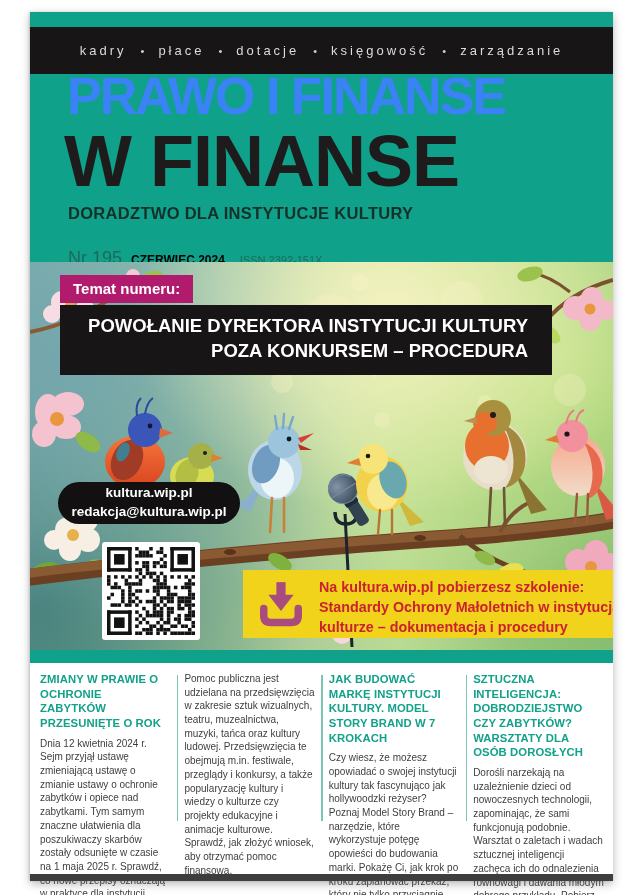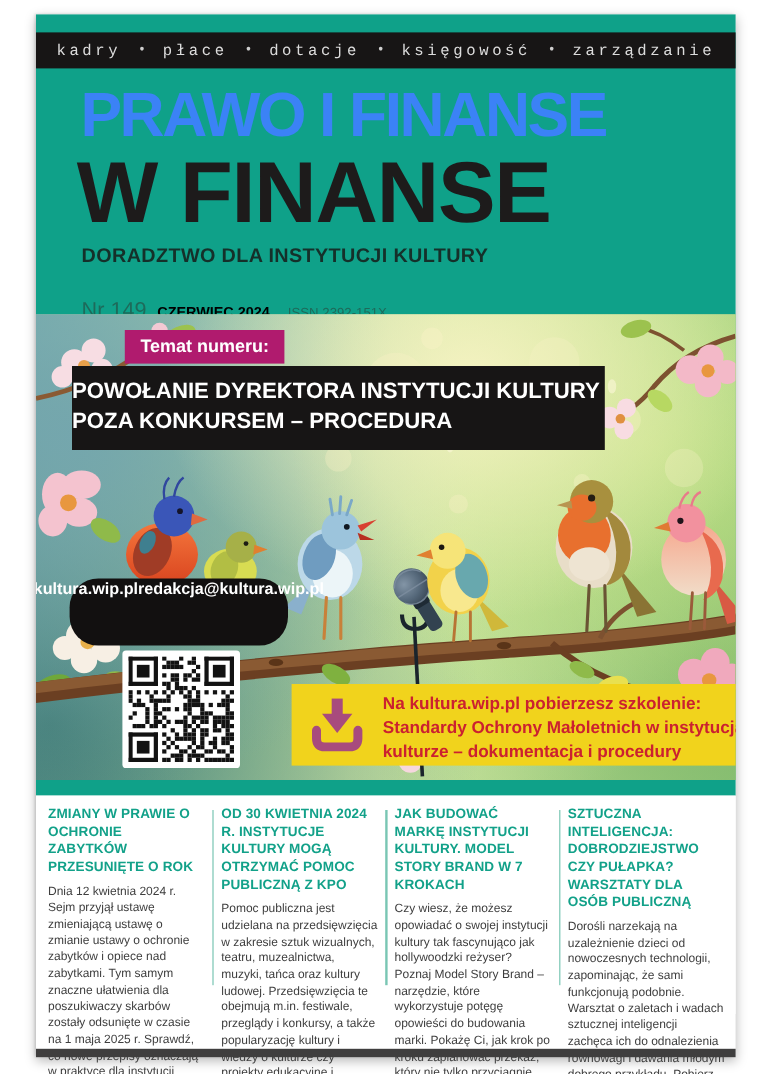--- a/index.html
+++ b/index.html
@@ -7,23 +7,23 @@
     width:640px;height:895px;position:relative;background:#ffffff;
     font-family:"Liberation Sans", sans-serif;overflow:hidden;
   }
   .page{
     position:absolute;left:30px;top:12px;width:583px;height:869px;
     background:#ffffff;box-shadow:0 3px 9px rgba(0,0,0,.28), -1px 0 2px rgba(0,0,0,.12);
   }
   .teal-bg{position:absolute;top:0;left:0;right:0;height:651px;background:#0fa189;}
   
   .menu-bar{
-    position:absolute;top:15px;left:0;right:0;height:30px;background:#171515;
+    position:absolute;top:15px;left:0;right:0;height:47px;background:#171515;
     display:flex;align-items:center;justify-content:center;gap:14px;
-    color:#dcdcdc;font-size:13px;letter-spacing:3px;font-family:Liberation Mono, monospace;
+    color:#dcdcdc;font-size:13px;letter-spacing:3px;
   }
   .menu-bar .dot{letter-spacing:0;font-size:11px;color:#cfcfcf;}
   
   .title1{position:absolute;left:37px;top:58px;font-size:52px;line-height:1;
     font-weight:900;color:#3b82f6;letter-spacing:-2px;}
   .title2{position:absolute;left:34px;top:113px;font-size:72px;line-height:1;
     font-weight:900;color:#1d1b1b;letter-spacing:-1px;}
   .subtitle{position:absolute;left:38px;top:192px;font-size:16.5px;font-weight:800;
     color:#15302a;letter-spacing:.3px;}
   .issue-line{position:absolute;left:38px;top:217px;display:flex;align-items:baseline;gap:9px;}
@@ -39,29 +39,29 @@
       radial-gradient(300px 260px at 88% 28%, rgba(199,228,134,.85), rgba(199,228,134,0)),
       radial-gradient(340px 300px at 5% 26%, rgba(116,166,174,.95), rgba(116,166,174,0)),
       radial-gradient(360px 320px at 2% 88%, rgba(58,118,112,.9), rgba(58,118,112,0)),
       radial-gradient(300px 240px at 45% 58%, rgba(206,232,163,.75), rgba(206,232,163,0)),
       radial-gradient(300px 260px at 98% 78%, rgba(128,184,106,.9), rgba(128,184,106,0)),
       linear-gradient(95deg,#7fb3ae 0%,#a9d3a8 25%,#cfe6a6 48%,#c2e096 70%,#93c87c 100%);
   }
   .cover svg.scene{position:absolute;left:0;top:0;}
   .topic-label{
     position:absolute;left:30px;top:13px;background:#b01b6e;color:#ffffff;
-    font-size:15px;font-weight:800;padding:5px 13px 6px;z-index:3;margin-left:44px;
+    font-size:15px;font-weight:800;padding:5px 13px 6px;z-index:3;
   }
   .headline-box{
     position:absolute;left:30px;top:43px;width:444px;background:#171515;color:#ffffff;
-    font-size:18.5px;font-weight:800;line-height:1.34;padding:9px 0 11px;z-index:2;
+    font-size:18.5px;font-weight:800;line-height:1.34;padding:9px 24px 11px;z-index:2;text-align:right;
   }
   .contact-pill{
-    position:absolute;left:28px;top:220px;width:182px;height:56px;background:#121010;
-    border-radius:24px;color:#ffffff;display:flex;justify-content:center;
+    position:absolute;left:28px;top:220px;width:182px;height:42px;background:#121010;
+    border-radius:24px;color:#ffffff;display:flex;flex-direction:column;justify-content:center;
     text-align:center;font-size:13.5px;font-weight:800;line-height:1.4;z-index:2;
   }
   .qr{
     position:absolute;left:72px;top:280px;width:98px;height:98px;background:#ffffff;
     border-radius:3px;padding:5px;box-sizing:border-box;z-index:2;
   }
   .qr svg{width:88px;height:88px;display:block;}
   .promo-banner{
     position:absolute;left:213px;top:308px;width:425px;height:68px;background:#f1d31c;z-index:3;
   }
@@ -93,23 +93,23 @@
     <span class="dot">•</span>
     <span>dotacje</span>
     <span class="dot">•</span>
     <span>księgowość</span>
     <span class="dot">•</span>
     <span>zarządzanie</span>
   </div>
 
   <div class="title1">PRAWO I FINANSE</div>
   <div class="title2">W FINANSE</div>
-  <div class="subtitle">DORADZTWO DLA INSTYTUCJI KULTURY</div>
+  <div class="subtitle">DORADZTWO DLA INSTYTUCJE KULTURY</div>
   <div class="issue-line">
-    <span class="issue-no">Nr 149</span>
+    <span class="issue-no">Nr 195</span>
     <span class="issue-month">CZERWIEC 2024</span>
     <span class="issn">ISSN 2392-151X</span>
   </div>
 
   <div class="cover">
     <svg class="scene" width="583" height="388" viewBox="0 0 583 388">
       <defs>
         <radialGradient id="micg" cx="35%" cy="35%" r="80%">
           <stop offset="0" stop-color="#8395a6"></stop>
             <stop offset=".55" stop-color="#55687a"></stop>
@@ -580,32 +580,31 @@
   </div>
 
   <div class="articles">
     <div class="col">
       <h3>ZMIANY W PRAWIE O OCHRONIE ZABYTKÓW PRZESUNIĘTE O ROK</h3>
       <p>Dnia 12 kwietnia 2024 r. Sejm przyjął ustawę zmieniającą ustawę o zmianie ustawy o ochronie zabytków i opiece nad zabytkami. Tym samym znaczne ułatwienia dla poszukiwaczy skarbów zostały odsunięte w czasie na 1 maja 2025 r. Sprawdź, co nowe przepisy oznaczają w praktyce dla instytucji kultury.</p>
 
     </div>
     <div class="vdiv"></div>
     <div class="col">
-      <h3>OD 30 KWIETNIA 2024 R. INSTYTUCJE KULTURY MOGĄ OTRZYMAĆ POMOC PUBLICZNĄ Z KPO</h3>
       <p>Pomoc publiczna jest udzielana na przedsięwzięcia w zakresie sztuk wizualnych, teatru, muzealnictwa, muzyki, tańca oraz kultury ludowej. Przedsięwzięcia te obejmują m.in. festiwale, przeglądy i konkursy, a także popularyzację kultury i wiedzy o kulturze czy projekty edukacyjne i animacje kulturowe. Sprawdź, jak złożyć wniosek, aby otrzymać pomoc finansową.</p>
 
     </div>
     <div class="vdiv"></div>
     <div class="col">
       <h3>JAK BUDOWAĆ MARKĘ INSTYTUCJI KULTURY. MODEL STORY BRAND W 7 KROKACH</h3>
       <p>Czy wiesz, że możesz opowiadać o swojej instytucji kultury tak fascynująco jak hollywoodzki reżyser? Poznaj Model Story Brand – narzędzie, które wykorzystuje potęgę opowieści do budowania marki. Pokażę Ci, jak krok po kroku zaplanować przekaz, który nie tylko przyciągnie uwagę czytelnika, ale i rozwiąże jego problemy.</p>
 
     </div>
     <div class="vdiv"></div>
     <div class="col">
-      <h3>SZTUCZNA INTELIGENCJA: DOBRODZIEJSTWO CZY PUŁAPKA? WARSZTATY DLA OSÓB PUBLICZNĄ</h3>
+      <h3>SZTUCZNA INTELIGENCJA: DOBRODZIEJSTWO CZY ZABYTKÓW? WARSZTATY DLA OSÓB DOROSŁYCH</h3>
       <p>Dorośli narzekają na uzależnienie dzieci od nowoczesnych technologii, zapominając, że sami funkcjonują podobnie. Warsztat o zaletach i wadach sztucznej inteligencji zachęca ich do odnalezienia równowagi i dawania młodym dobrego przykładu. Pobierz scenariusz zajęć.</p>
 
     </div>
   </div>
 
   <div class="bottom-edge"></div>
 </div>
 
 </body></html>

